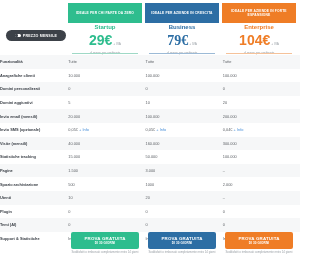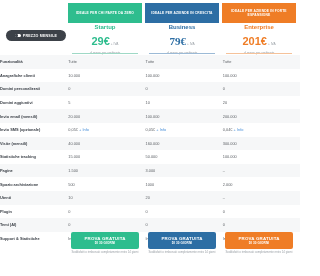--- a/index.html
+++ b/index.html
@@ -33,21 +33,21 @@
     position: absolute; top: 0; width: 74px; text-align: center;
   }
   .pricecell.p1 { left: 68px; }
   .pricecell.p2 { left: 145px; }
   .pricecell.p3 { left: 222px; }
   .plan-name { font-size: 6px; font-weight: bold; margin-top: 1px; }
   .p1 .plan-name { color: #2ebd8e; }
   .p2 .plan-name { color: #2d6ea4; }
   .p3 .plan-name { color: #ef7d26; }
   .price-line { margin-top: 1px; white-space: nowrap; }
-  .price-amt { font-size: 11px; font-weight: bold; }
+  .price-amt { font-size: 14px; font-weight: bold; }
   .p1 .price-amt { color: #2ebd8e; }
   .p2 .price-amt { color: #2d6ea4; font-family: Liberation Serif, serif; }
   .p3 .price-amt { color: #ef7d26; }
   .price-vat { font-size: 3.2px; color: #9aa0a6; margin-left: 1px; }
   .price-note { font-size: 3.2px; color: #9aa0a6; margin-top: 1.5px; }
 
   
   .rule { position: absolute; top: 53px; height: 1px; }
   .rule.u1 { left: 72px;  width: 66px; background: #9fd9c6; }
   .rule.u2 { left: 149px; width: 66px; background: #9cbad6; }
@@ -135,21 +135,21 @@
       <div class="plan-name">Business</div>
       <div class="price-line">
         <span class="price-amt">79€</span><span class="price-vat">+ IVA</span>
       </div>
       <div class="price-note">al mese per ambiente</div>
     </div>
 
     <div class="pricecell p3">
       <div class="plan-name">Enterprise</div>
       <div class="price-line">
-        <span class="price-amt">201€</span><span class="price-vat">+ IVA</span>
+        <span class="price-amt">104€</span><span class="price-vat">+ IVA</span>
       </div>
       <div class="price-note">al mese per ambiente</div>
     </div>
   </div>
 
   <div class="rule u1"></div>
   <div class="rule u2"></div>
   <div class="rule u3"></div>
 
   <div class="badge">

